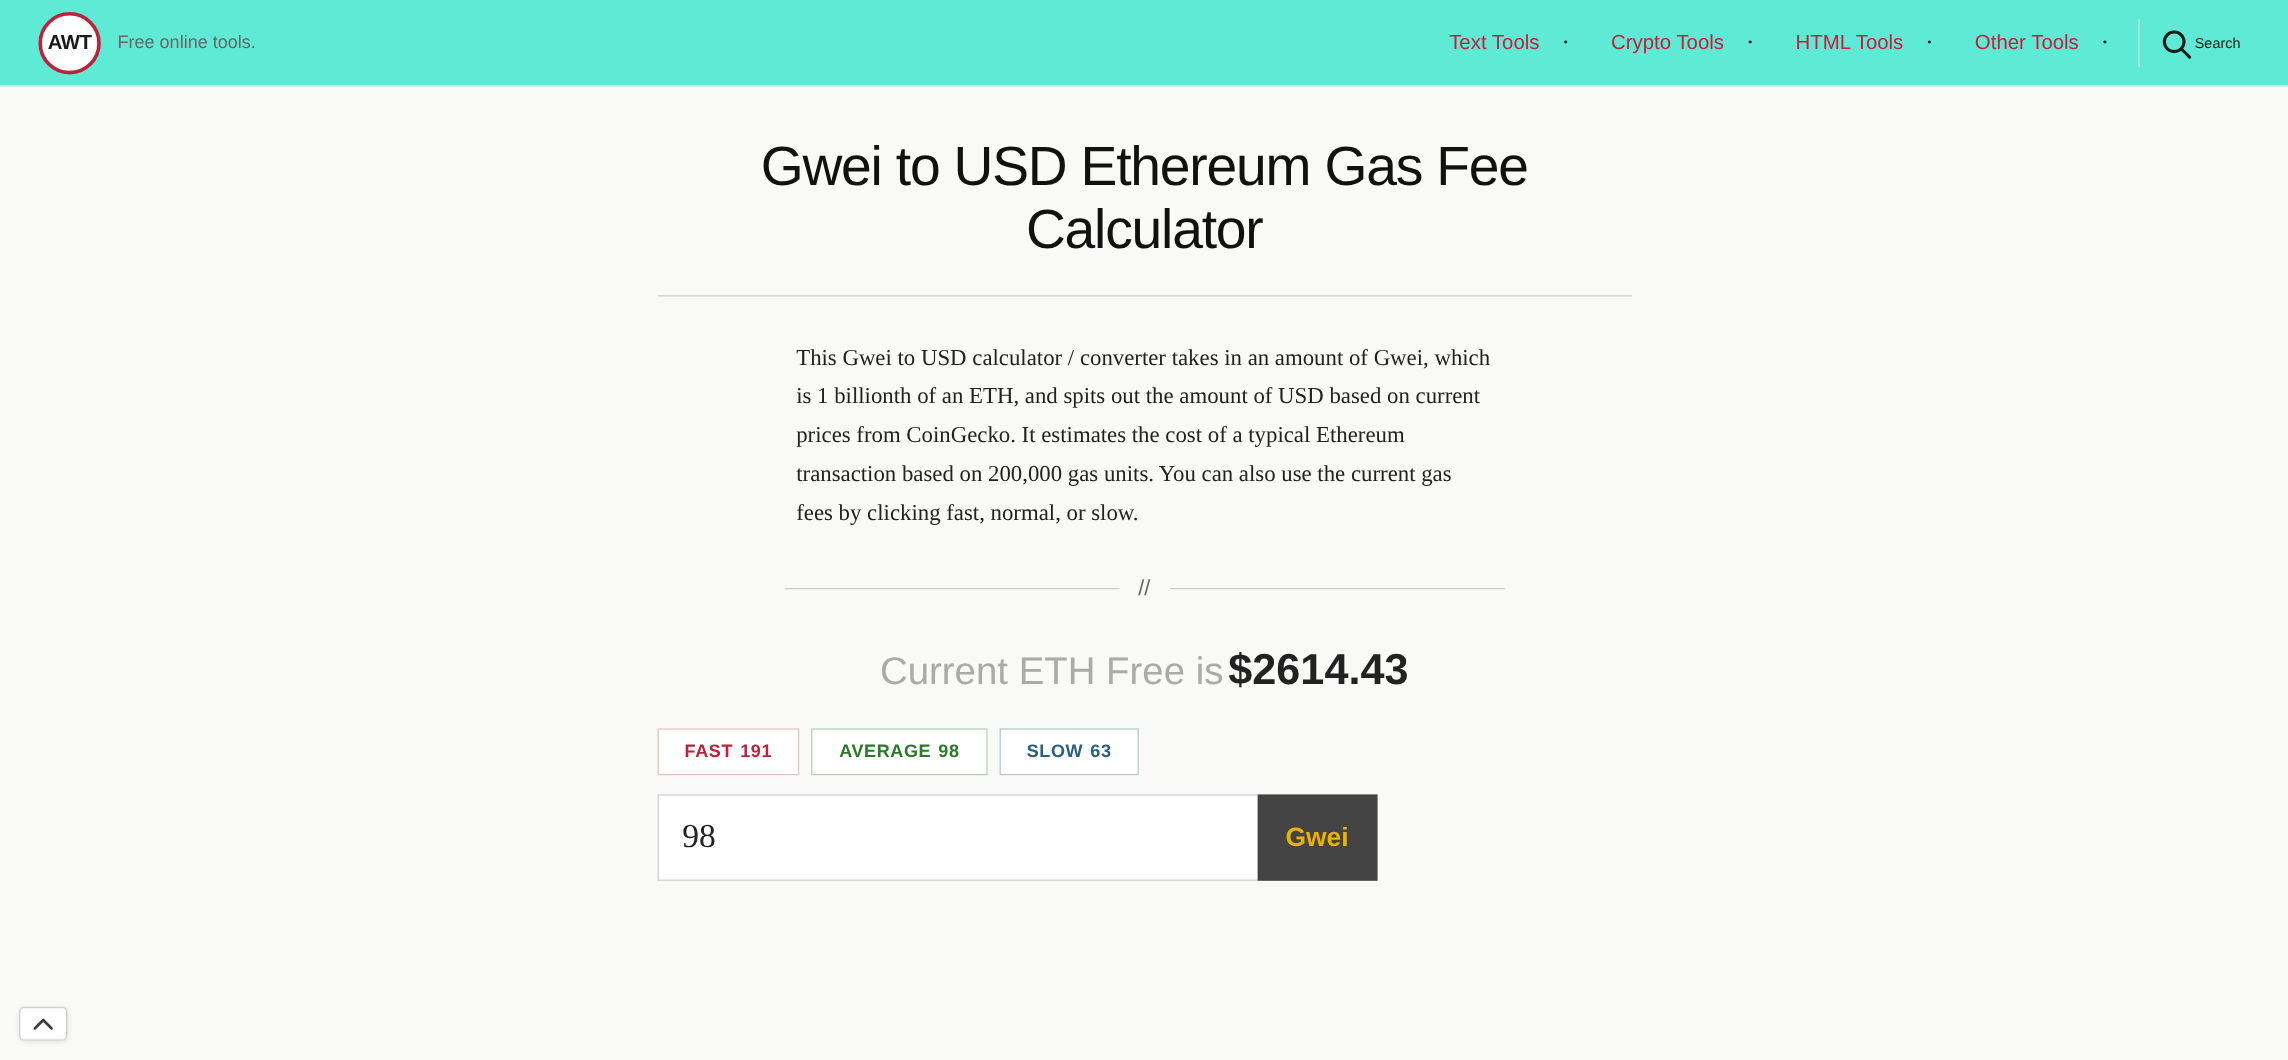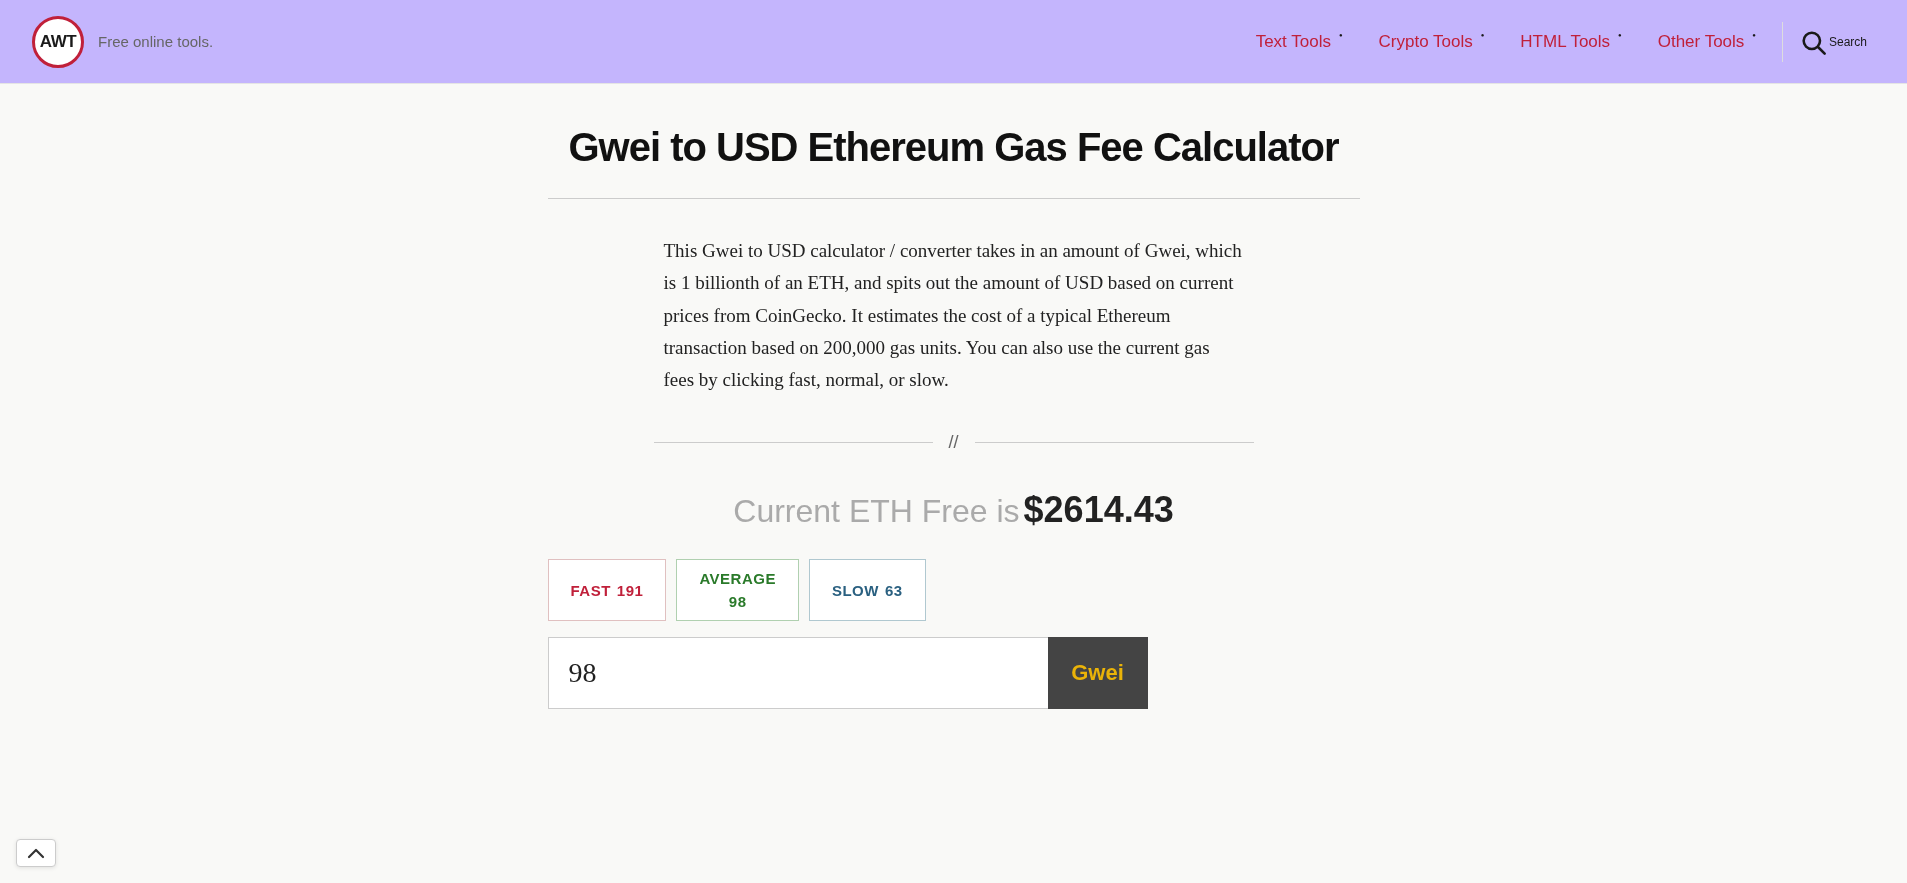--- a/index.html
+++ b/index.html
@@ -9,22 +9,22 @@
       background: #f9f9f7;
       color: #1a1a1a;
       min-height: 100vh;
     }
 
     
     header {
       display: flex;
       align-items: center;
       padding: 0 32px;
-      height: 84px;
-      background: #c4b5fd;
+      height: 72px;
+      background: #5eead4;
       border-bottom: 1px solid #e5e5e5;
       position: relative;
     }
 
     .logo-wrap {
       display: flex;
       align-items: center;
       gap: 14px;
       text-decoration: none;
       color: inherit;
@@ -59,21 +59,22 @@
 
     nav {
       display: flex;
       align-items: center;
       gap: 0;
       margin-left: auto;
     }
 
     .nav-item {
       display: flex;
-      gap: 8px;
+      align-items: center;
+      gap: 20px;
       font-family: Arial, sans-serif;
       font-size: 17px;
       color: #c0203a;
       text-decoration: none;
       padding: 0 18px;
       cursor: pointer;
       white-space: nowrap;
     }
 
     .nav-dot {
@@ -114,22 +115,22 @@
 
     
     main {
       max-width: 860px;
       margin: 0 auto;
       padding: 0 24px 60px;
     }
 
     .page-title {
       font-family: Arial, sans-serif;
-      font-weight: 700;
-      font-size: 40px;
+      font-weight: 400;
+      font-size: 46px;
       text-align: center;
       margin: 40px 0 28px;
       color: #111;
       letter-spacing: -1px;
       line-height: 1.15;
     }
 
     .title-divider {
       border: none;
       border-top: 1.5px solid #ccc;
@@ -207,21 +208,21 @@
     }
 
     .gas-btn.fast {
       border-color: #e0c0c0;
       justify-content: center;
     }
 
     .gas-btn-label-fast { color: #c0203a; font-weight: 700; }
     .gas-btn-num-fast { color: #c0203a; font-weight: 700; }
 
-    .gas-btn.average { border-color: #b0d0b0; flex-direction: column; }
+    .gas-btn.average { border-color: #b0d0b0; }
     .gas-btn-label-avg { color: #2a7a2a; font-weight: 700; }
     .gas-btn-num-avg { color: #2a7a2a; font-weight: 700; }
 
     .gas-btn.slow { border-color: #b0c8d0; }
     .gas-btn-label-slow { color: #2a6080; font-weight: 700; }
     .gas-btn-num-slow { color: #2a6080; font-weight: 700; }
 
     
     .gwei-input-wrap {
       display: flex;

